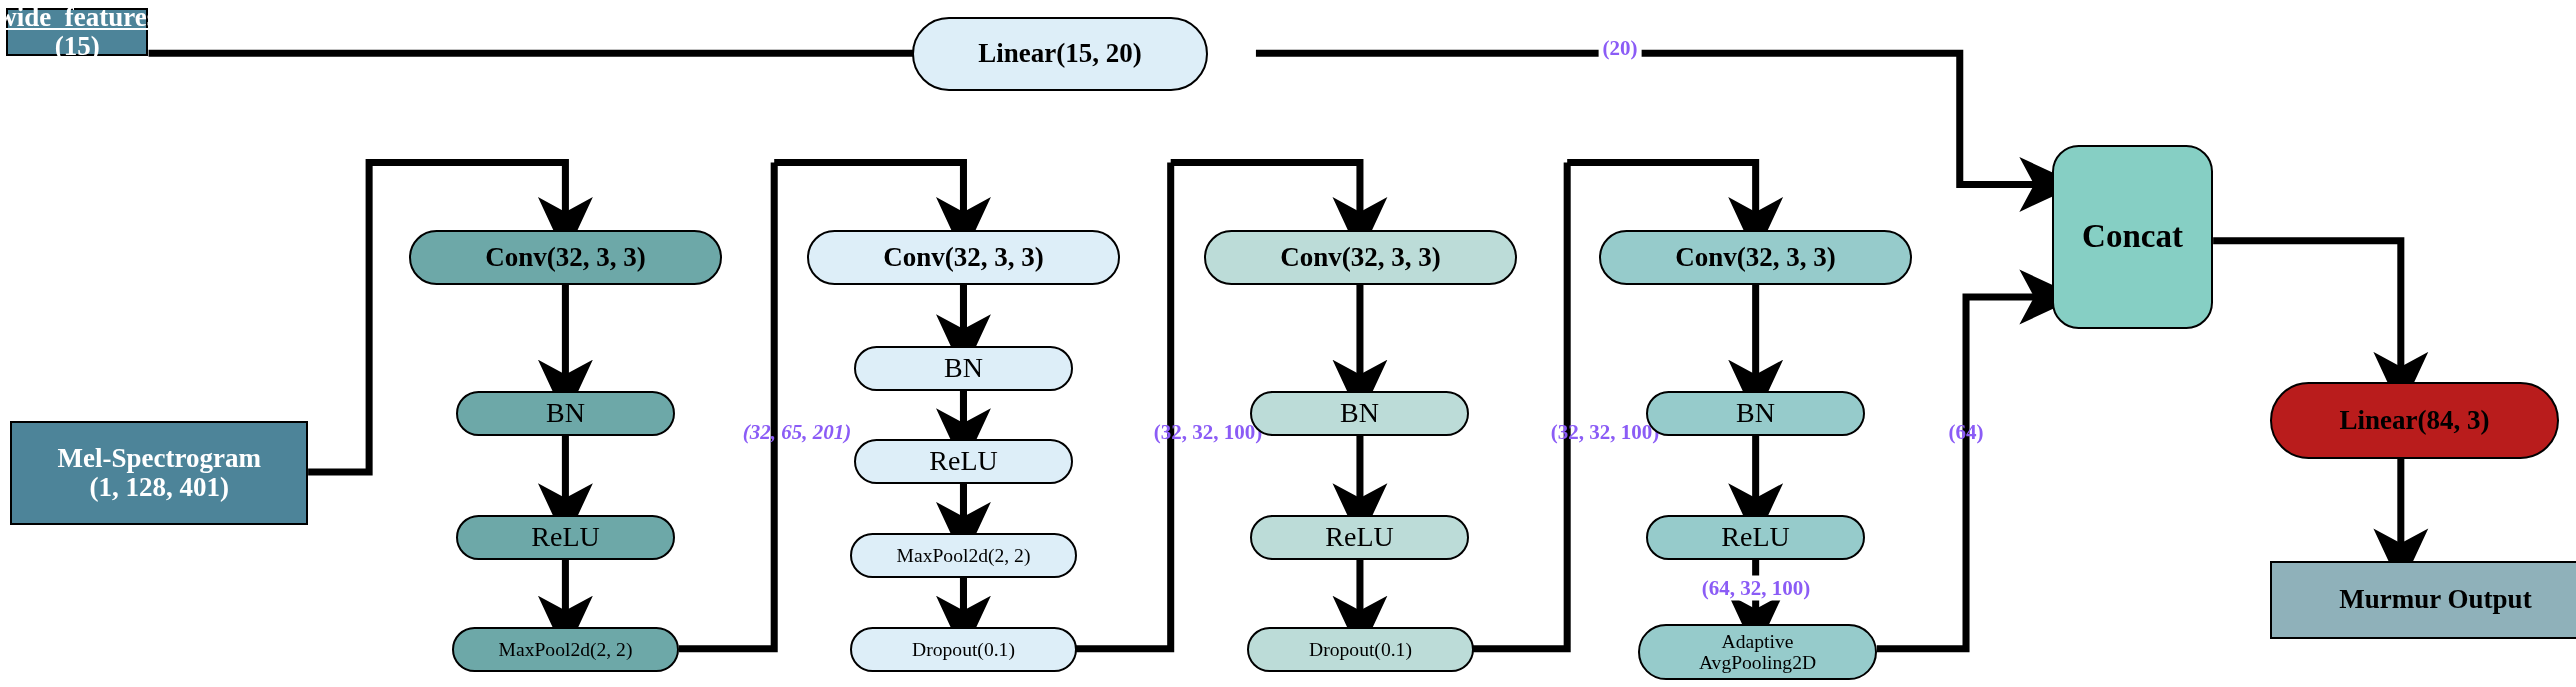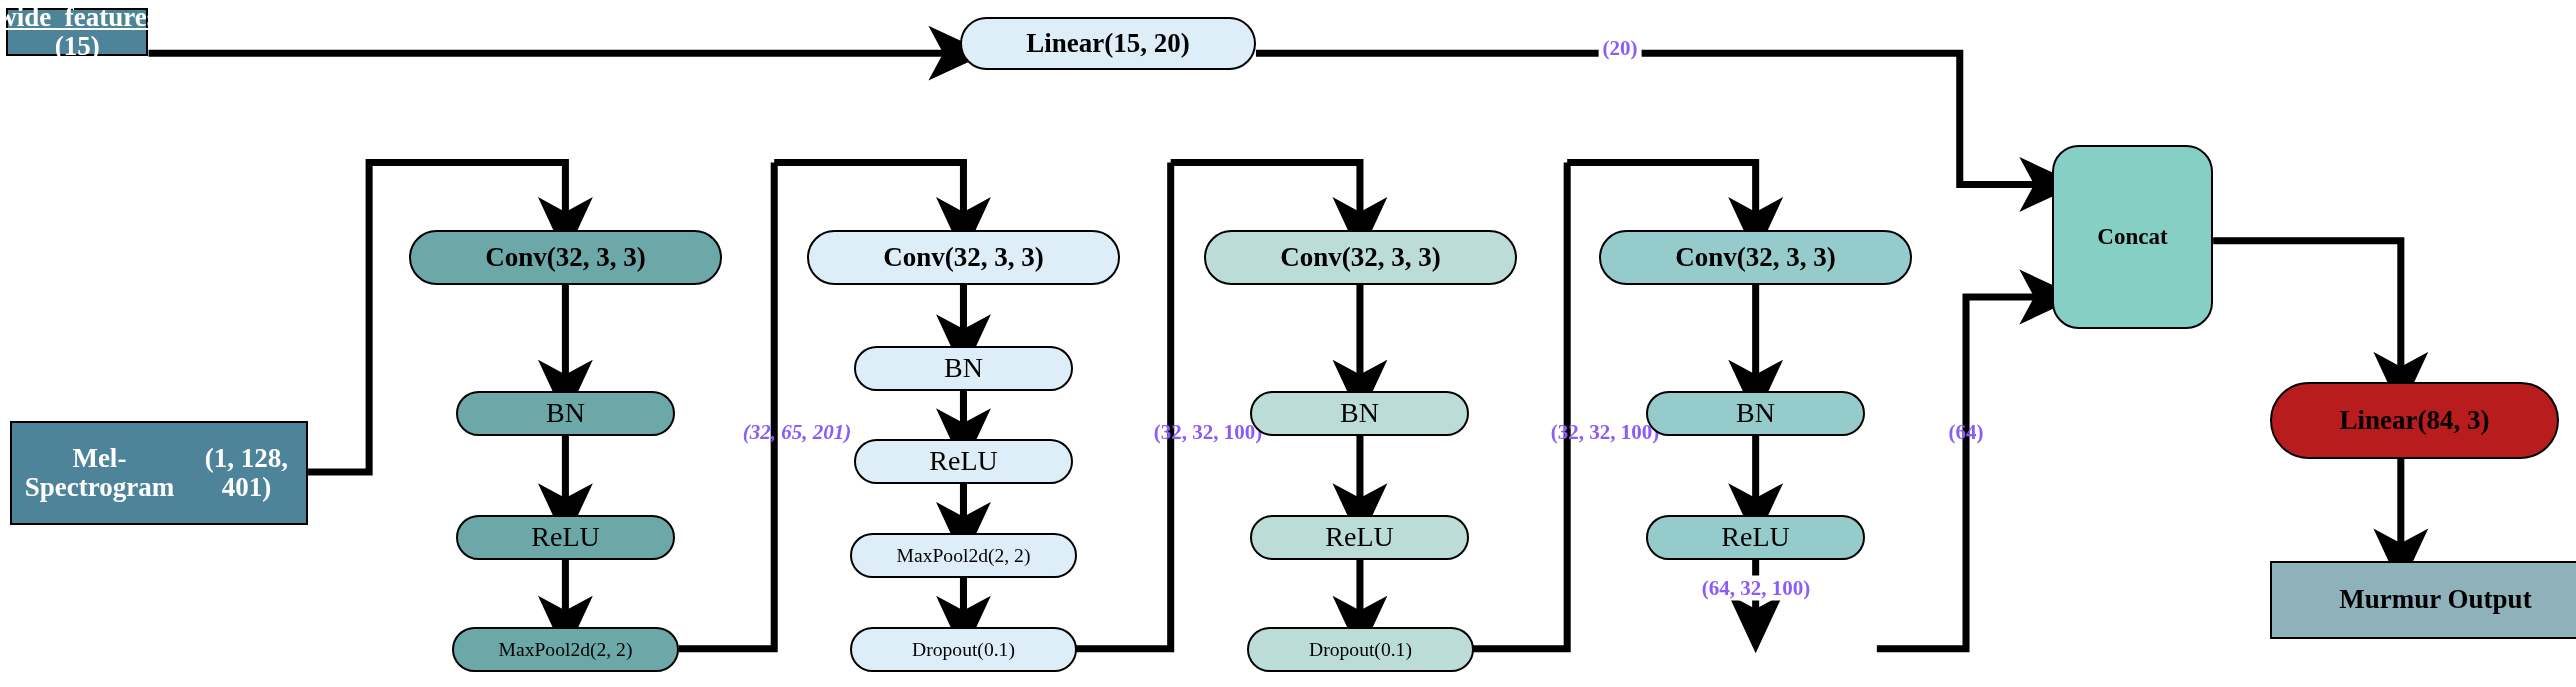--- a/index.html
+++ b/index.html
@@ -10,21 +10,21 @@
   .node{position:absolute;box-sizing:border-box;display:flex;align-items:center;
         justify-content:center;text-align:center;color:#000;line-height:1.08;
         border:2.3px solid #000;}
   .rect{border-radius:0;}
   .pill{border-radius:781px;}
   .round{border-radius:26.6px;}
   .io{color:#ffffff;font-weight:bold;}
   .bigtxt{font-size:27px;font-weight:bold;}
   .midtxt{font-size:28px;font-weight:normal;}
   .smtxt{font-size:19.6px;font-weight:normal;}
-  .conctxt{font-size:23px;font-weight:bold;}
+  .conctxt{font-size:33px;font-weight:bold;}
   .edge-label{position:absolute;font-size:21px;font-weight:bold;color:#8b5cf6;
               background:#fff;padding:0 3.9px;white-space:nowrap;
               transform:translate(-50%,-50%);}
   .edge-label.nobg{background:transparent;}
 </style>
 </head>
 <body>
 
 <div id="stage">
 
@@ -74,26 +74,26 @@
 
       <path d="M3070,586 L3070,714" marker-end="url(#ah)"></path>
     </g>
   </svg>
 
   <div class="node rect io bigtxt" style="left:6.3px;top:7.8px;width:142px;height:48px;background:#4d8499;flex-direction:column;text-decoration:underline;">
     <span>wide_features</span>
     <span>(15)</span>
   </div>
 
-  <div class="node rect io bigtxt" style="left:10.2px;top:421px;width:298px;height:104px;background:#4d8499;">
+  <div class="node rect io bigtxt" style="left:10.2px;top:421px;width:298px;height:104px;background:#4d8499;flex-direction:column;">
     <span>Mel-Spectrogram</span>
     <span>(1, 128, 401)</span>
   </div>
 
-  <div class="node pill bigtxt" style="left:960px;top:17px;width:296px;height:53px;background:#ddeef8;">
+  <div class="node pill bigtxt" style="left:912px;top:17px;width:296px;height:74px;background:#ddeef8;">
     <span>Linear(15, 20)</span>
   </div>
   <div class="edge-label" style="left:1620px;top:48px;">(20)</div>
 
   <div class="node pill bigtxt" style="left:409px;top:230px;width:313px;height:55px;background:#6da8a8;">
     <span>Conv(32, 3, 3)</span>
   </div>
   <div class="node pill midtxt" style="left:456px;top:391px;width:219px;height:45px;background:#6da8a8;">
     <span>BN</span>
   </div>
@@ -139,20 +139,24 @@
   <div class="node pill bigtxt" style="left:1599px;top:230px;width:313px;height:55px;background:#96cbcb;">
     <span>Conv(32, 3, 3)</span>
   </div>
   <div class="node pill midtxt" style="left:1646px;top:391px;width:219px;height:45px;background:#96cbcb;">
     <span>BN</span>
   </div>
   <div class="node pill midtxt" style="left:1646px;top:515px;width:219px;height:45px;background:#96cbcb;">
     <span>ReLU</span>
   </div>
   <div class="edge-label" style="left:1756px;top:588px;text-align:center;">(64, 32, 100)</div>
+  <div class="node pill smtxt" style="left:1638px;top:624px;width:239px;height:56px;background:#96cbcb;flex-direction:column;">
+    <span>Adaptive</span>
+    <span>AvgPooling2D</span>
+  </div>
   <div class="edge-label nobg" style="left:1966px;top:432px;">(64)</div>
 
   <div class="node round conctxt" style="left:2052px;top:145px;width:161px;height:184px;background:#86cfc4;">
     <span>Concat</span>
   </div>
 
   <div class="node pill bigtxt" style="left:2270px;top:382px;width:289px;height:77px;background:#b91c1c;">
     <span>Linear(84, 3)</span>
   </div>
   <div class="node rect bigtxt" style="left:2270px;top:561px;width:331px;height:78px;background:#8fb1ba;">

